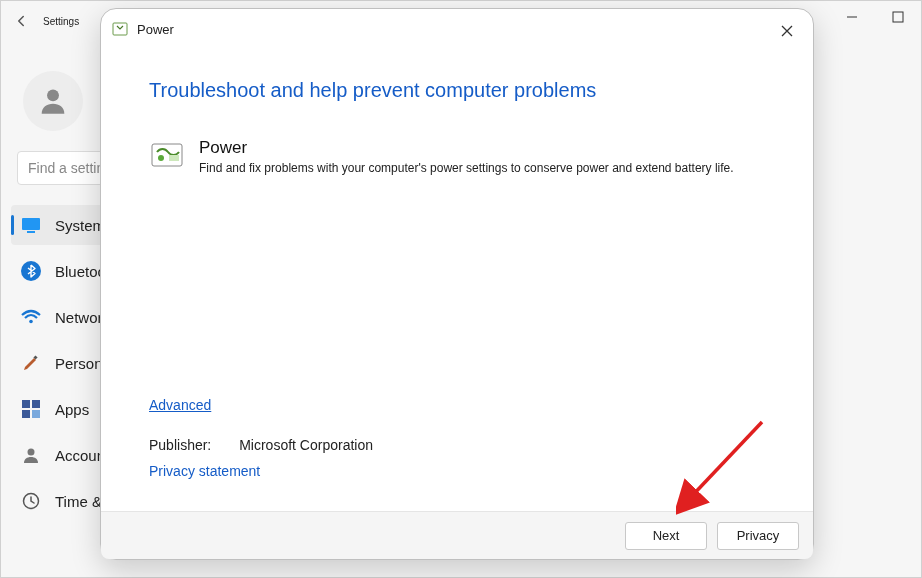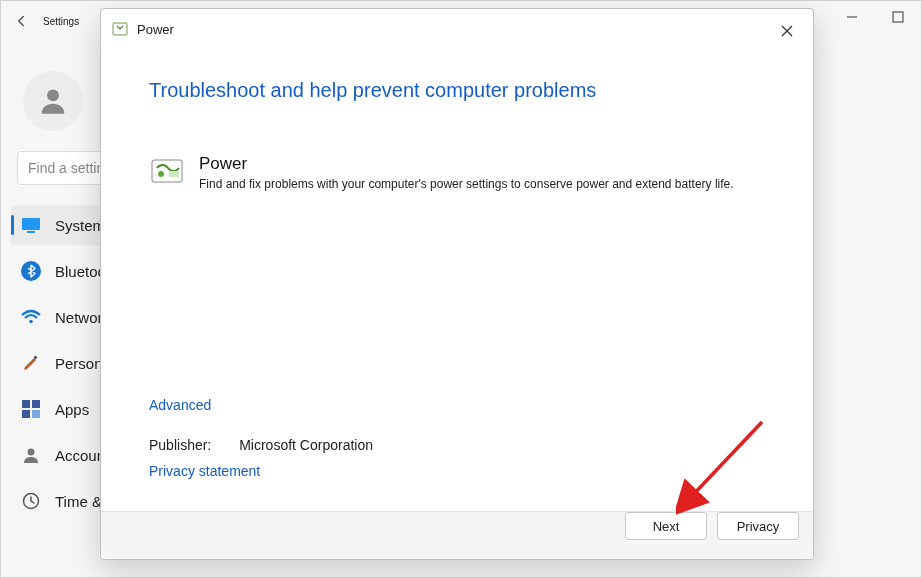--- a/index.html
+++ b/index.html
@@ -98,21 +98,21 @@
   .nav-icon.system svg rect { fill: #2196f3; }
   .nav-icon.bt-circ { width: 20px; height: 20px; border-radius:50%; background:#1976d2; display:flex;align-items:center;justify-content:center;font-size:13px;color:#fff;}
   
   .dialog {
     position: absolute;
     top: 8px; left: 100px;
     width: 714px;
     height: 552px;
     background: #fff;
     border: 1px solid #bfbfbf;
-    border-radius: 4px;
+    border-radius: 16px;
     box-shadow: 0 10px 30px rgba(0,0,0,0.18);
     display: flex;
     flex-direction: column;
   }
   .dialog-titlebar {
     height: 40px;
     display: flex;
     align-items: center;
     padding: 0 10px;
     position: relative;
@@ -135,21 +135,21 @@
   .dialog-body {
     flex: 1;
     padding: 30px 48px 10px 48px;
     overflow: hidden;
     position: relative;
   }
   .dlg-heading {
     color: #155cc7;
     font-size: 20px;
     font-weight: 400;
-    margin-bottom: 52px;
+    margin-bottom: 36px;
   }
   .dlg-section {
     display: flex;
     gap: 14px;
     margin-bottom: 40px;
   }
   .dlg-section-icon {
     width: 36px; height: 36px;
     flex-shrink: 0;
     display:flex;align-items:center;justify-content:center;
@@ -161,20 +161,21 @@
     margin-bottom: 2px;
   }
   .dlg-section-desc {
     font-size: 12px;
     color: #222;
     line-height: 1.35;
   }
   .dlg-advanced {
     color: #155cc7;
     font-size: 14px;
+    text-decoration: underline;
     cursor: pointer;
     position: absolute;
     bottom: 98px;
     left: 48px;
   }
   .dlg-publisher-row {
     position: absolute;
     bottom: 58px;
     left: 48px;
     font-size: 14px;
@@ -188,20 +189,21 @@
     color: #155cc7;
     font-size: 14px;
     cursor: pointer;
   }
   .dialog-footer {
     height: 48px;
     border-top: 1px solid #e5e5e5;
     background: #f5f5f5;
     border-radius: 0 0 8px 8px;
     display: flex;
+    align-items: center;
     justify-content: flex-end;
     gap: 10px;
     padding: 0 14px;
     position: relative;
   }
   .dlg-btn {
     min-width: 82px;
     height: 28px;
     background: #fff;
     border: 1px solid #c8c8c8;

